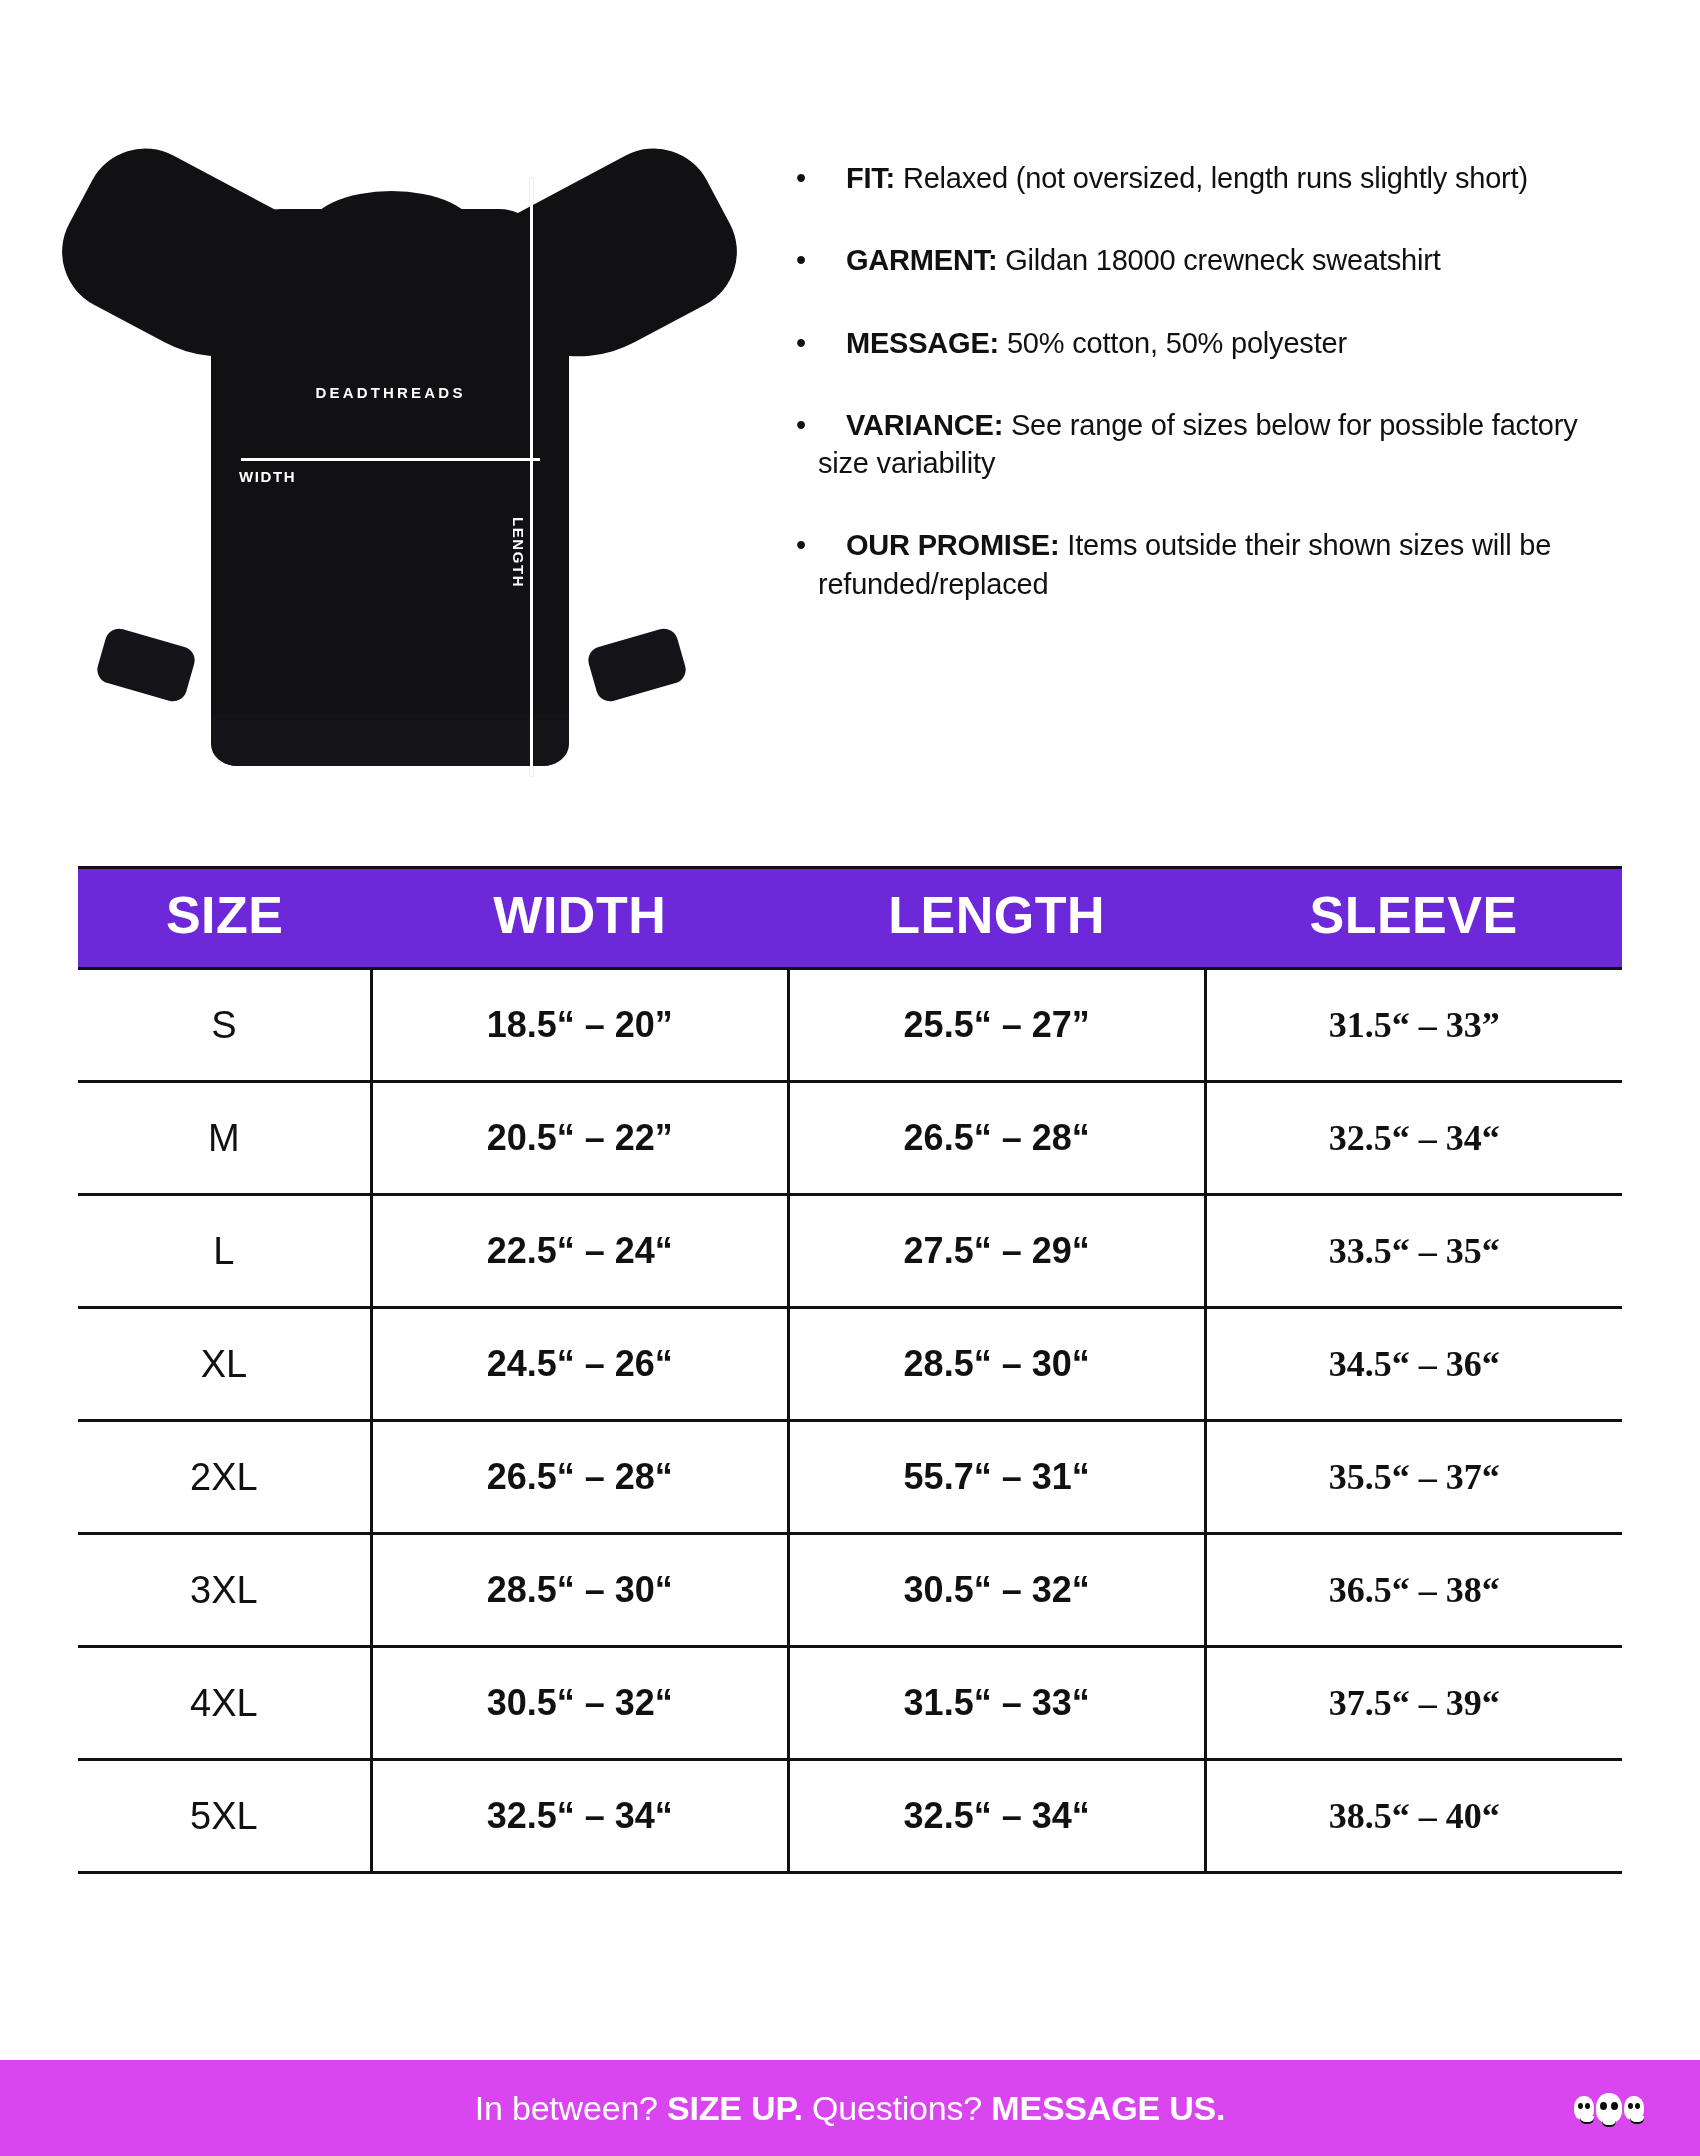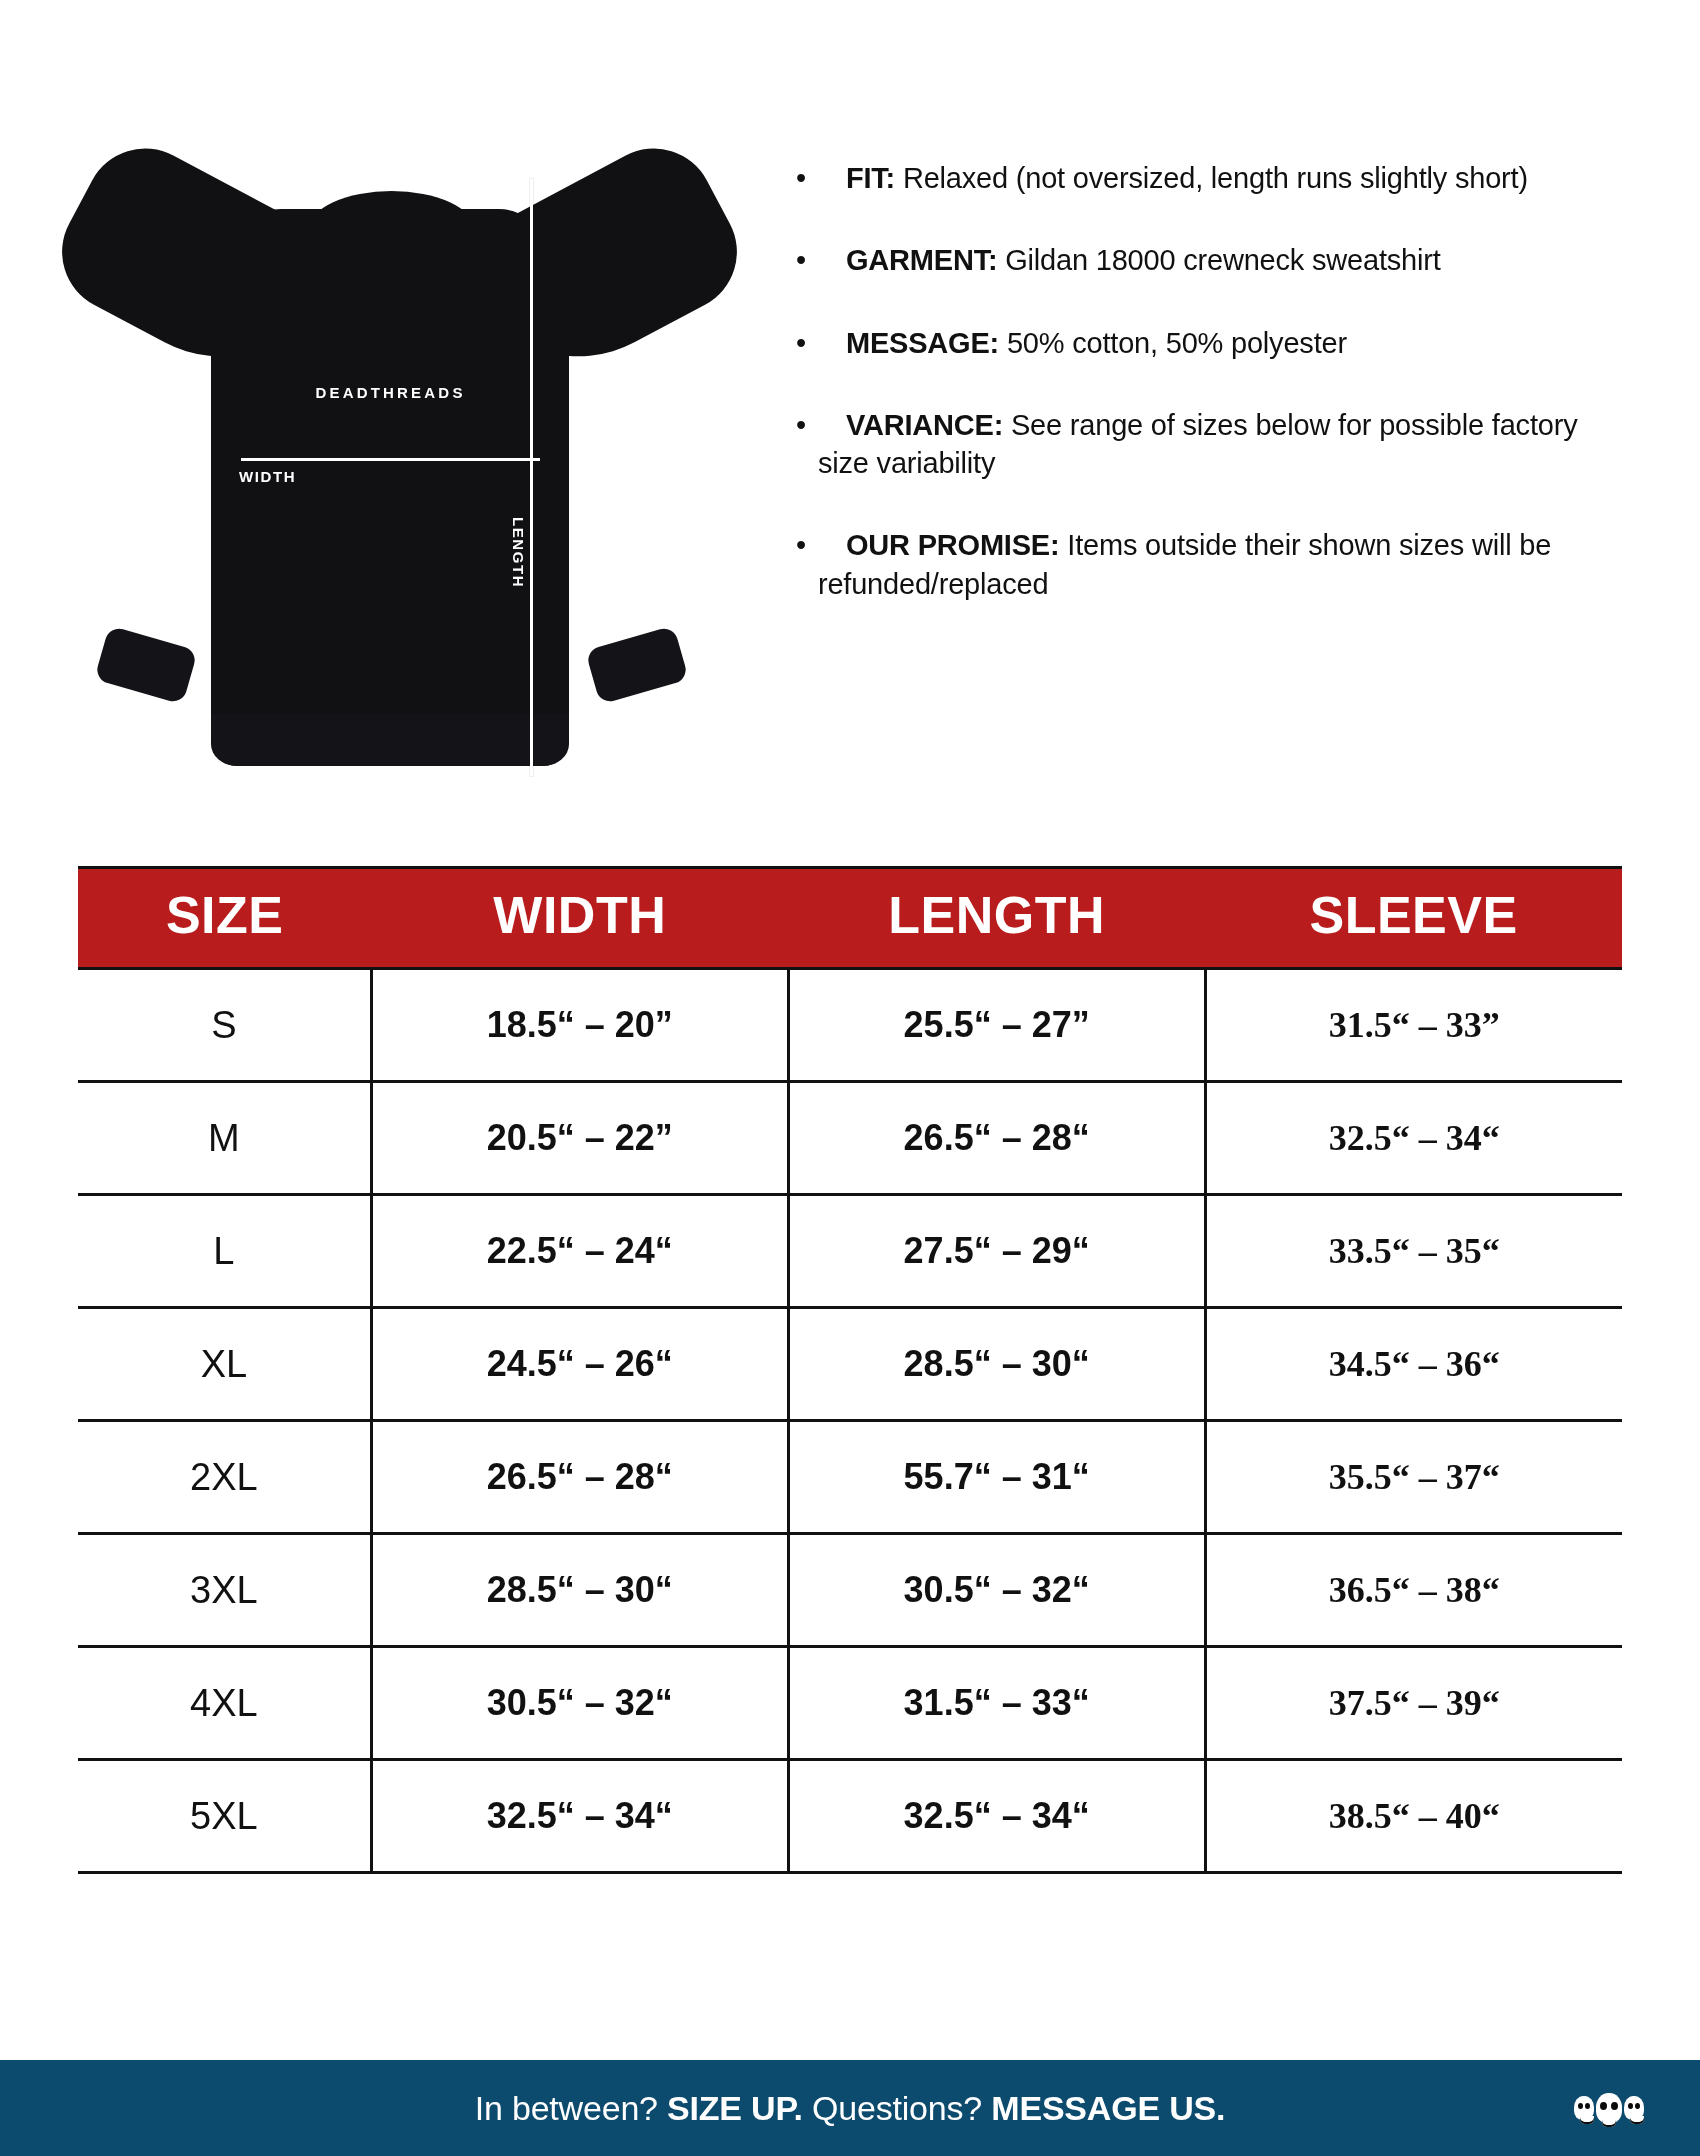--- a/index.html
+++ b/index.html
@@ -201,21 +201,21 @@
   .table-wrap {
     margin: 0 78px;
     border-top: 3px solid #111111;
   }
   table.size-table {
     width: 100%;
     border-collapse: collapse;
     table-layout: fixed;
   }
   table.size-table thead th {
-    background: #b91c1c;
+    background: #6d28d9;
     color: #ffffff;
     font-size: 52px;
     font-weight: 700;
     letter-spacing: 0.5px;
     padding: 16px 0 22px 0;
     text-align: center;
     border: none;
   }
   table.size-table tbody td {
     border: 3px solid #111111;
@@ -242,21 +242,21 @@
     border-bottom: 3px solid #111111;
   }
 
   
   .footer {
     position: absolute;
     left: 0;
     bottom: 0;
     width: 100%;
     height: 96px;
-    background: #0c4a6e;
+    background: #d946ef;
     color: #ffffff;
     display: flex;
     align-items: center;
     justify-content: center;
   }
   .footer-text {
     font-size: 34px;
     letter-spacing: -0.2px;
   }
   .footer-text b { font-weight: 700; }

